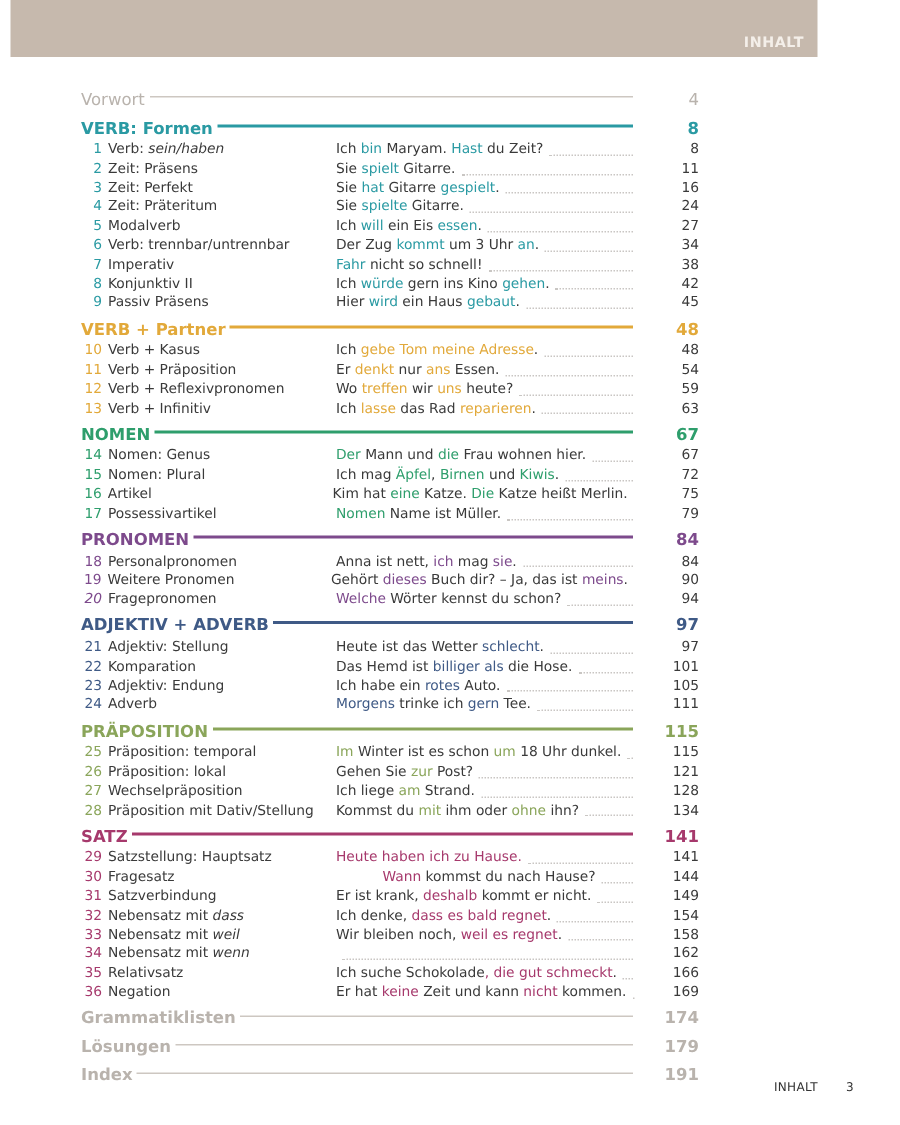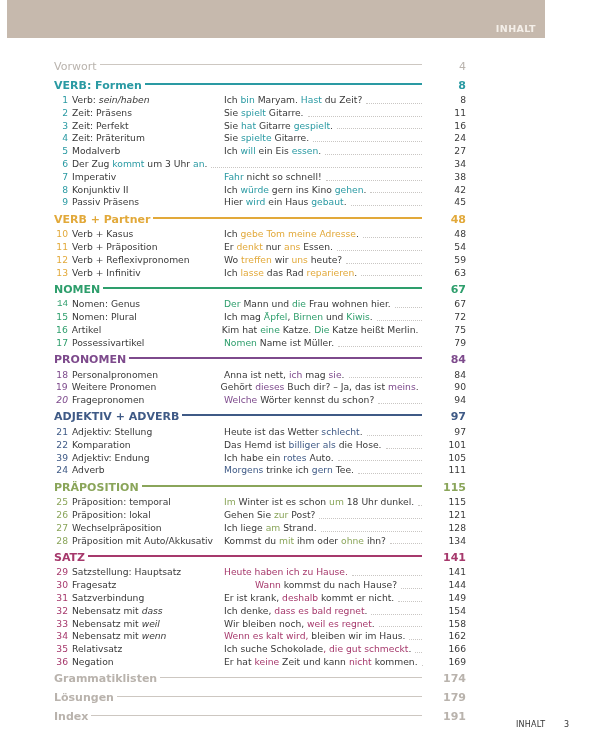--- a/index.html
+++ b/index.html
@@ -99,20 +99,21 @@
       </div>
       <div class="row">
         <span class="num" style="color: rgb(42, 154, 163);">5</span>
         <span class="topic"><span>Modalverb</span></span>
         <span class="ex"><span>Ich </span><span style="color: rgb(42, 154, 163);">will</span><span> ein Eis </span><span style="color: rgb(42, 154, 163);">essen</span><span>.</span></span>
         <span class="dots"></span>
         <span class="pg">27</span>
       </div>
       <div class="row">
         <span class="num" style="color: rgb(42, 154, 163);">6</span>
+        <span class="topic"><span>Verb: trennbar/untrennbar</span></span>
         <span class="ex"><span>Der Zug </span><span style="color: rgb(42, 154, 163);">kommt</span><span> um 3 Uhr </span><span style="color: rgb(42, 154, 163);">an</span><span>.</span></span>
         <span class="dots"></span>
         <span class="pg">34</span>
       </div>
       <div class="row">
         <span class="num" style="color: rgb(42, 154, 163);">7</span>
         <span class="topic"><span>Imperativ</span></span>
         <span class="ex"><span style="color: rgb(42, 154, 163);">Fahr</span><span> nicht so schnell!</span></span>
         <span class="dots"></span>
         <span class="pg">38</span>
@@ -163,21 +164,21 @@
         <span class="ex"><span>Ich </span><span style="color: rgb(226, 169, 58);">lasse</span><span> das Rad </span><span style="color: rgb(226, 169, 58);">reparieren</span><span>.</span></span>
         <span class="dots"></span>
         <span class="pg">63</span>
       </div>
       <div class="sec">
         <span class="label" style="color: rgb(46, 158, 108);">NOMEN</span>
         <span class="rule" style="border-color: rgb(46, 158, 108);"></span>
         <span class="page" style="color: rgb(46, 158, 108);">67</span>
       </div>
       <div class="row">
-        <span class="num" style="color: rgb(46, 158, 108); font-family: Liberation Mono, monospace;">14</span>
+        <span class="num" style="color: rgb(46, 158, 108);">14</span>
         <span class="topic"><span>Nomen: Genus</span></span>
         <span class="ex"><span style="color: rgb(46, 158, 108);">Der</span><span> Mann und </span><span style="color: rgb(46, 158, 108);">die</span><span> Frau wohnen hier.</span></span>
         <span class="dots"></span>
         <span class="pg">67</span>
       </div>
       <div class="row">
         <span class="num" style="color: rgb(46, 158, 108);">15</span>
         <span class="topic"><span>Nomen: Plural</span></span>
         <span class="ex"><span>Ich mag </span><span style="color: rgb(46, 158, 108);">Äpfel</span><span>, </span><span style="color: rgb(46, 158, 108);">Birnen</span><span> und </span><span style="color: rgb(46, 158, 108);">Kiwis</span><span>.</span></span>
         <span class="dots"></span>
@@ -236,21 +237,21 @@
         <span class="pg">97</span>
       </div>
       <div class="row">
         <span class="num" style="color: rgb(63, 90, 134);">22</span>
         <span class="topic"><span>Komparation</span></span>
         <span class="ex"><span>Das Hemd ist </span><span style="color: rgb(63, 90, 134);">billiger als</span><span> die Hose.</span></span>
         <span class="dots"></span>
         <span class="pg">101</span>
       </div>
       <div class="row">
-        <span class="num" style="color: rgb(63, 90, 134);">39</span>
+        <span class="num" style="color: rgb(63, 90, 134);">23</span>
         <span class="topic"><span>Adjektiv: Endung</span></span>
         <span class="ex"><span>Ich habe ein </span><span style="color: rgb(63, 90, 134);">rotes</span><span> Auto.</span></span>
         <span class="dots"></span>
         <span class="pg">105</span>
       </div>
       <div class="row">
         <span class="num" style="color: rgb(63, 90, 134);">24</span>
         <span class="topic"><span>Adverb</span></span>
         <span class="ex"><span style="color: rgb(63, 90, 134);">Morgens</span><span> trinke ich </span><span style="color: rgb(63, 90, 134);">gern</span><span> Tee.</span></span>
         <span class="dots"></span>
@@ -277,21 +278,21 @@
       </div>
       <div class="row">
         <span class="num" style="color: rgb(138, 165, 90);">27</span>
         <span class="topic"><span>Wechselpräposition</span></span>
         <span class="ex"><span>Ich liege </span><span style="color: rgb(138, 165, 90);">am</span><span> Strand.</span></span>
         <span class="dots"></span>
         <span class="pg">128</span>
       </div>
       <div class="row">
         <span class="num" style="color: rgb(138, 165, 90);">28</span>
-        <span class="topic"><span>Präposition mit Auto/Akkusativ</span></span>
+        <span class="topic"><span>Präposition mit Dativ/Stellung</span></span>
         <span class="ex"><span>Kommst du </span><span style="color: rgb(138, 165, 90);">mit</span><span> ihm oder </span><span style="color: rgb(138, 165, 90);">ohne</span><span> ihn?</span></span>
         <span class="dots"></span>
         <span class="pg">134</span>
       </div>
       <div class="sec">
         <span class="label" style="color: rgb(166, 57, 108);">SATZ</span>
         <span class="rule" style="border-color: rgb(166, 57, 108);"></span>
         <span class="page" style="color: rgb(166, 57, 108);">141</span>
       </div>
       <div class="row">
@@ -325,21 +326,20 @@
       <div class="row">
         <span class="num" style="color: rgb(166, 57, 108);">33</span>
         <span class="topic"><span>Nebensatz mit </span><span class="em">weil</span></span>
         <span class="ex"><span>Wir bleiben noch, </span><span style="color: rgb(166, 57, 108);">weil es regnet</span><span>.</span></span>
         <span class="dots"></span>
         <span class="pg">158</span>
       </div>
       <div class="row">
         <span class="num" style="color: rgb(166, 57, 108);">34</span>
         <span class="topic"><span>Nebensatz mit </span><span class="em">wenn</span></span>
-        <span class="ex"><span style="color: rgb(166, 57, 108);">Wenn es kalt wird,</span><span> bleiben wir im Haus.</span></span>
         <span class="dots"></span>
         <span class="pg">162</span>
       </div>
       <div class="row">
         <span class="num" style="color: rgb(166, 57, 108);">35</span>
         <span class="topic"><span>Relativsatz</span></span>
         <span class="ex"><span>Ich suche Schokolade</span><span style="color: rgb(166, 57, 108);">, die gut schmeckt</span><span>.</span></span>
         <span class="dots"></span>
         <span class="pg">166</span>
       </div>

